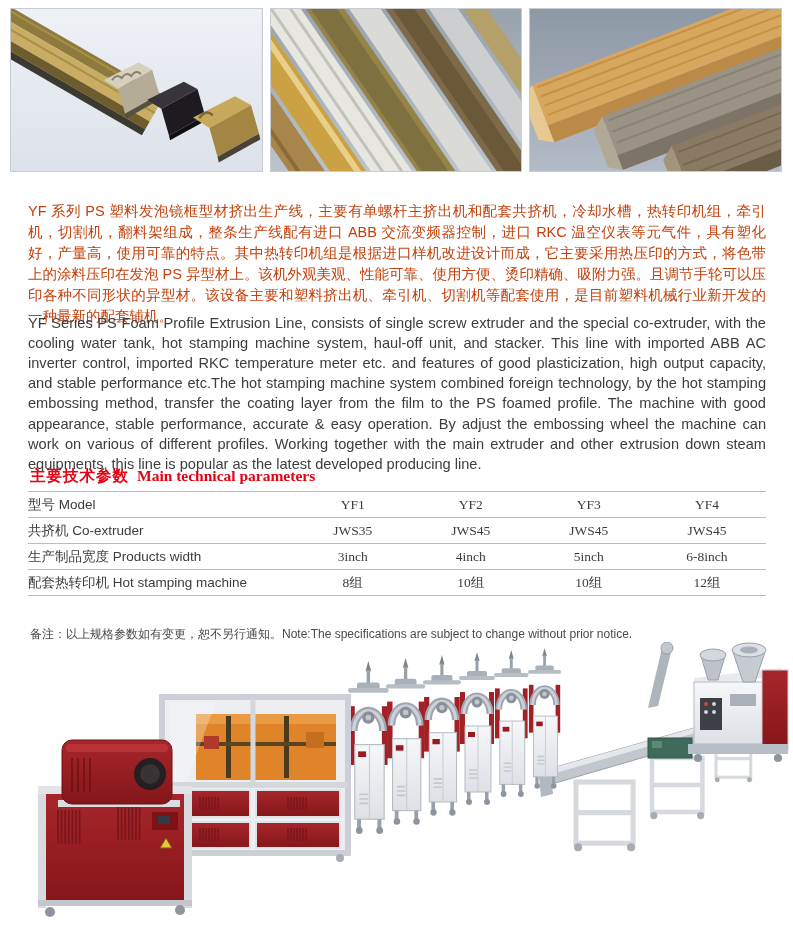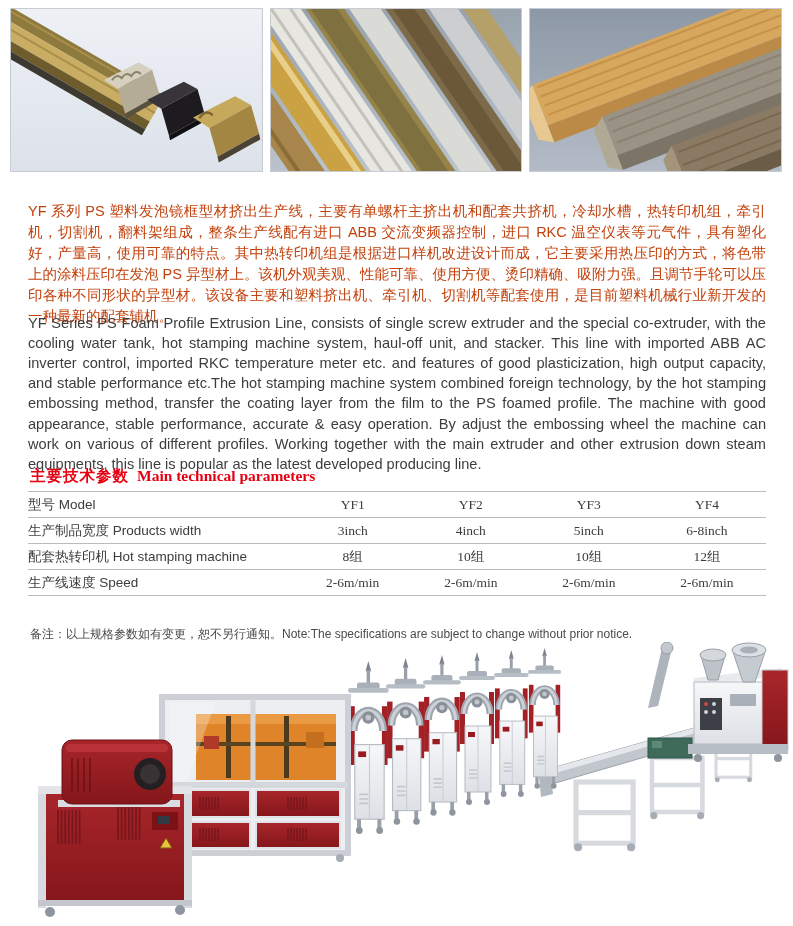--- a/index.html
+++ b/index.html
@@ -160,39 +160,39 @@
 <table class="params">
   <tbody>
     <tr>
       <td class="lbl">型号 Model</td>
       <td class="val">YF1</td>
       <td class="val">YF2</td>
       <td class="val">YF3</td>
       <td class="val">YF4</td>
     </tr>
     <tr>
+      <td class="lbl">共挤机 Co-extruder</td>
+      <td class="val">JWS35</td>
+      <td class="val">JWS45</td>
+      <td class="val">JWS45</td>
+      <td class="val">JWS45</td>
+    </tr>
+    <tr>
       <td class="lbl">生产制品宽度 Products width</td>
       <td class="val">3inch</td>
       <td class="val">4inch</td>
       <td class="val">5inch</td>
       <td class="val">6-8inch</td>
     </tr>
     <tr>
       <td class="lbl">配套热转印机 Hot stamping machine</td>
       <td class="val">8组</td>
       <td class="val">10组</td>
       <td class="val">10组</td>
       <td class="val">12组</td>
-    </tr>
-    <tr>
-      <td class="lbl">生产线速度 Speed</td>
-      <td class="val">2-6m/min</td>
-      <td class="val">2-6m/min</td>
-      <td class="val">2-6m/min</td>
-      <td class="val">2-6m/min</td>
     </tr>
   </tbody>
 </table>
 
 <div class="note">备注：以上规格参数如有变更，恕不另行通知。Note:The specifications are subject to change without prior notice.</div>
 
 <div class="machine">
   <svg viewBox="0 0 793 284" width="793" height="284">
     <defs>
       <linearGradient id="mred" x1="0" y1="0" x2="0" y2="1">

